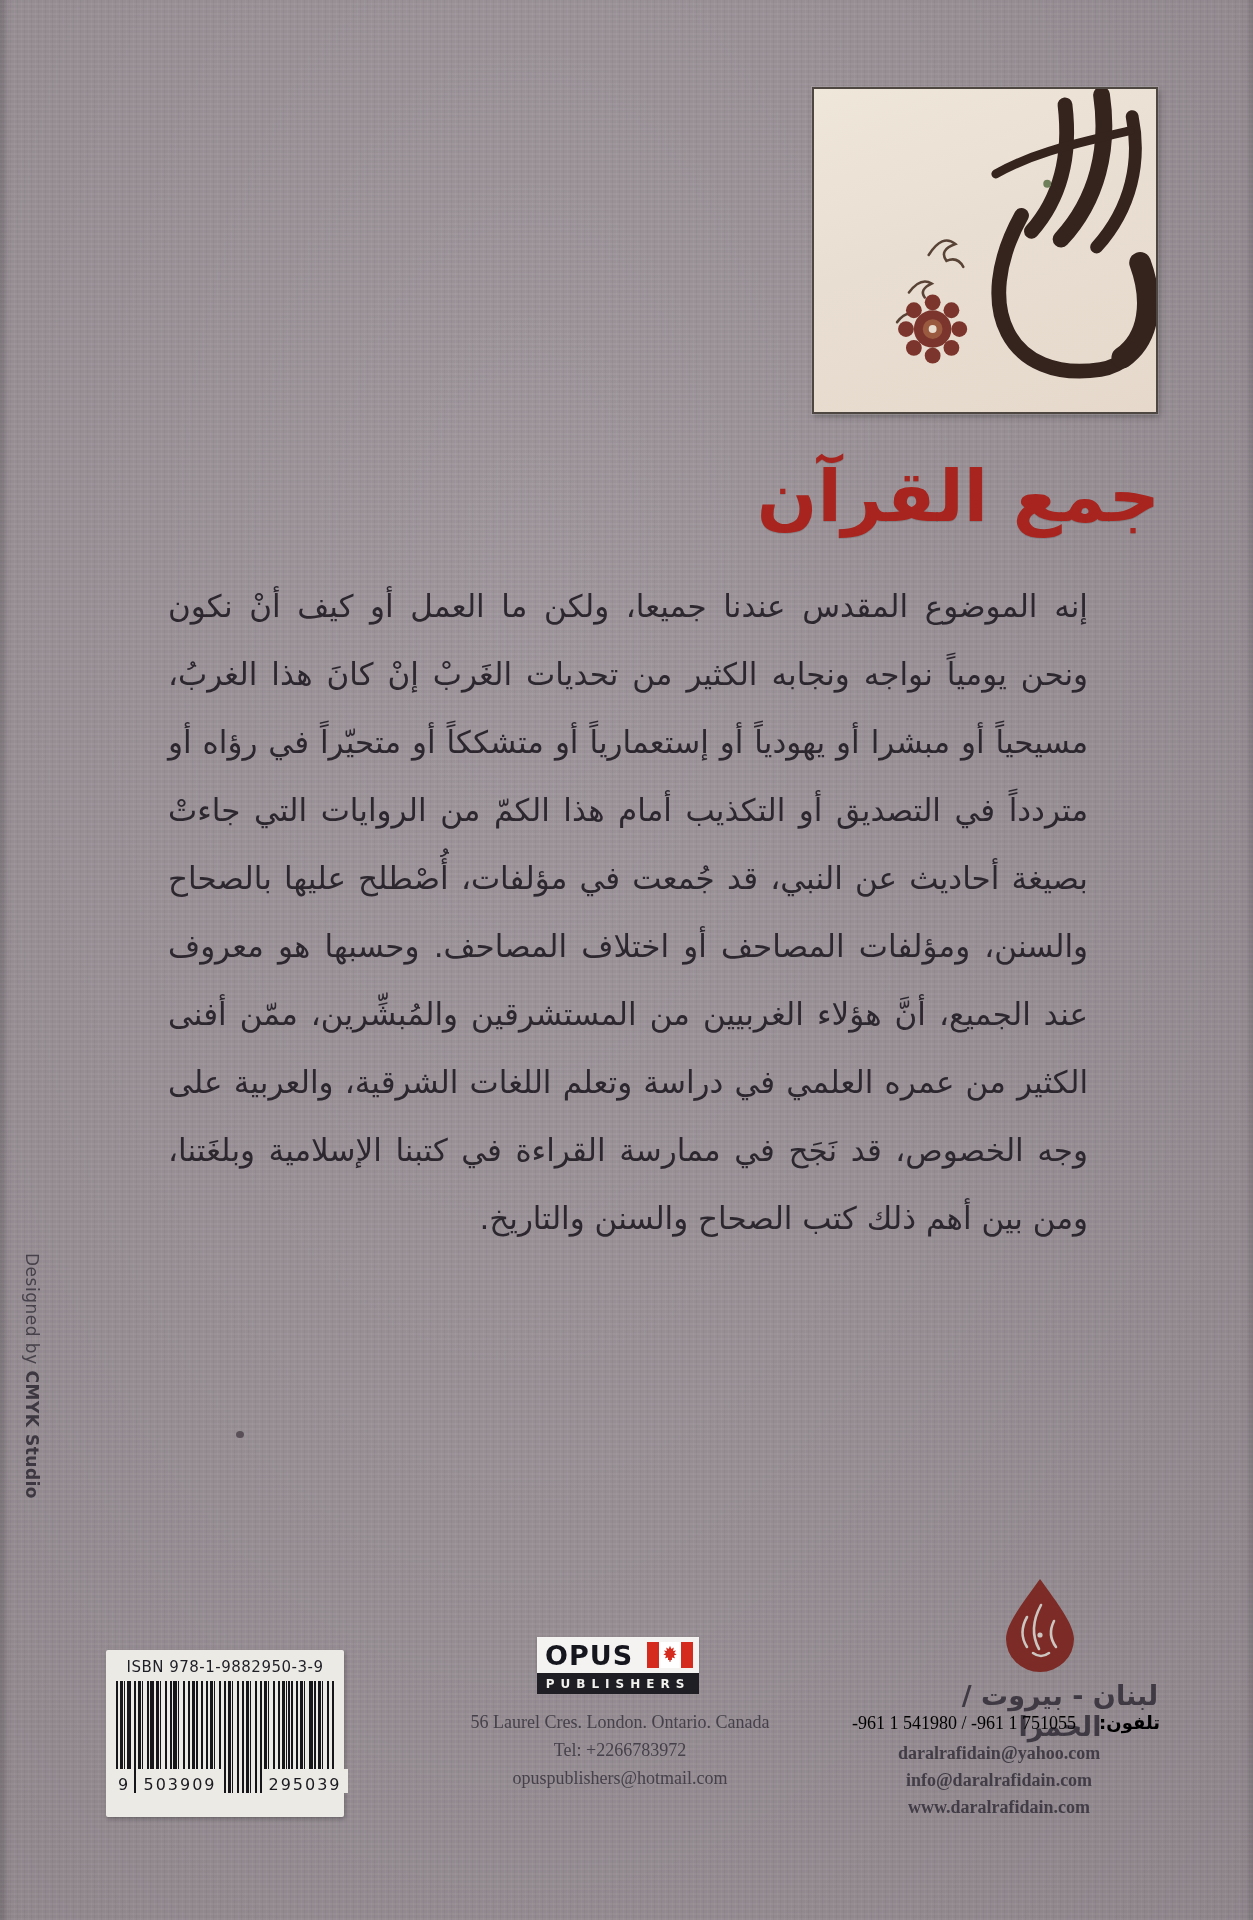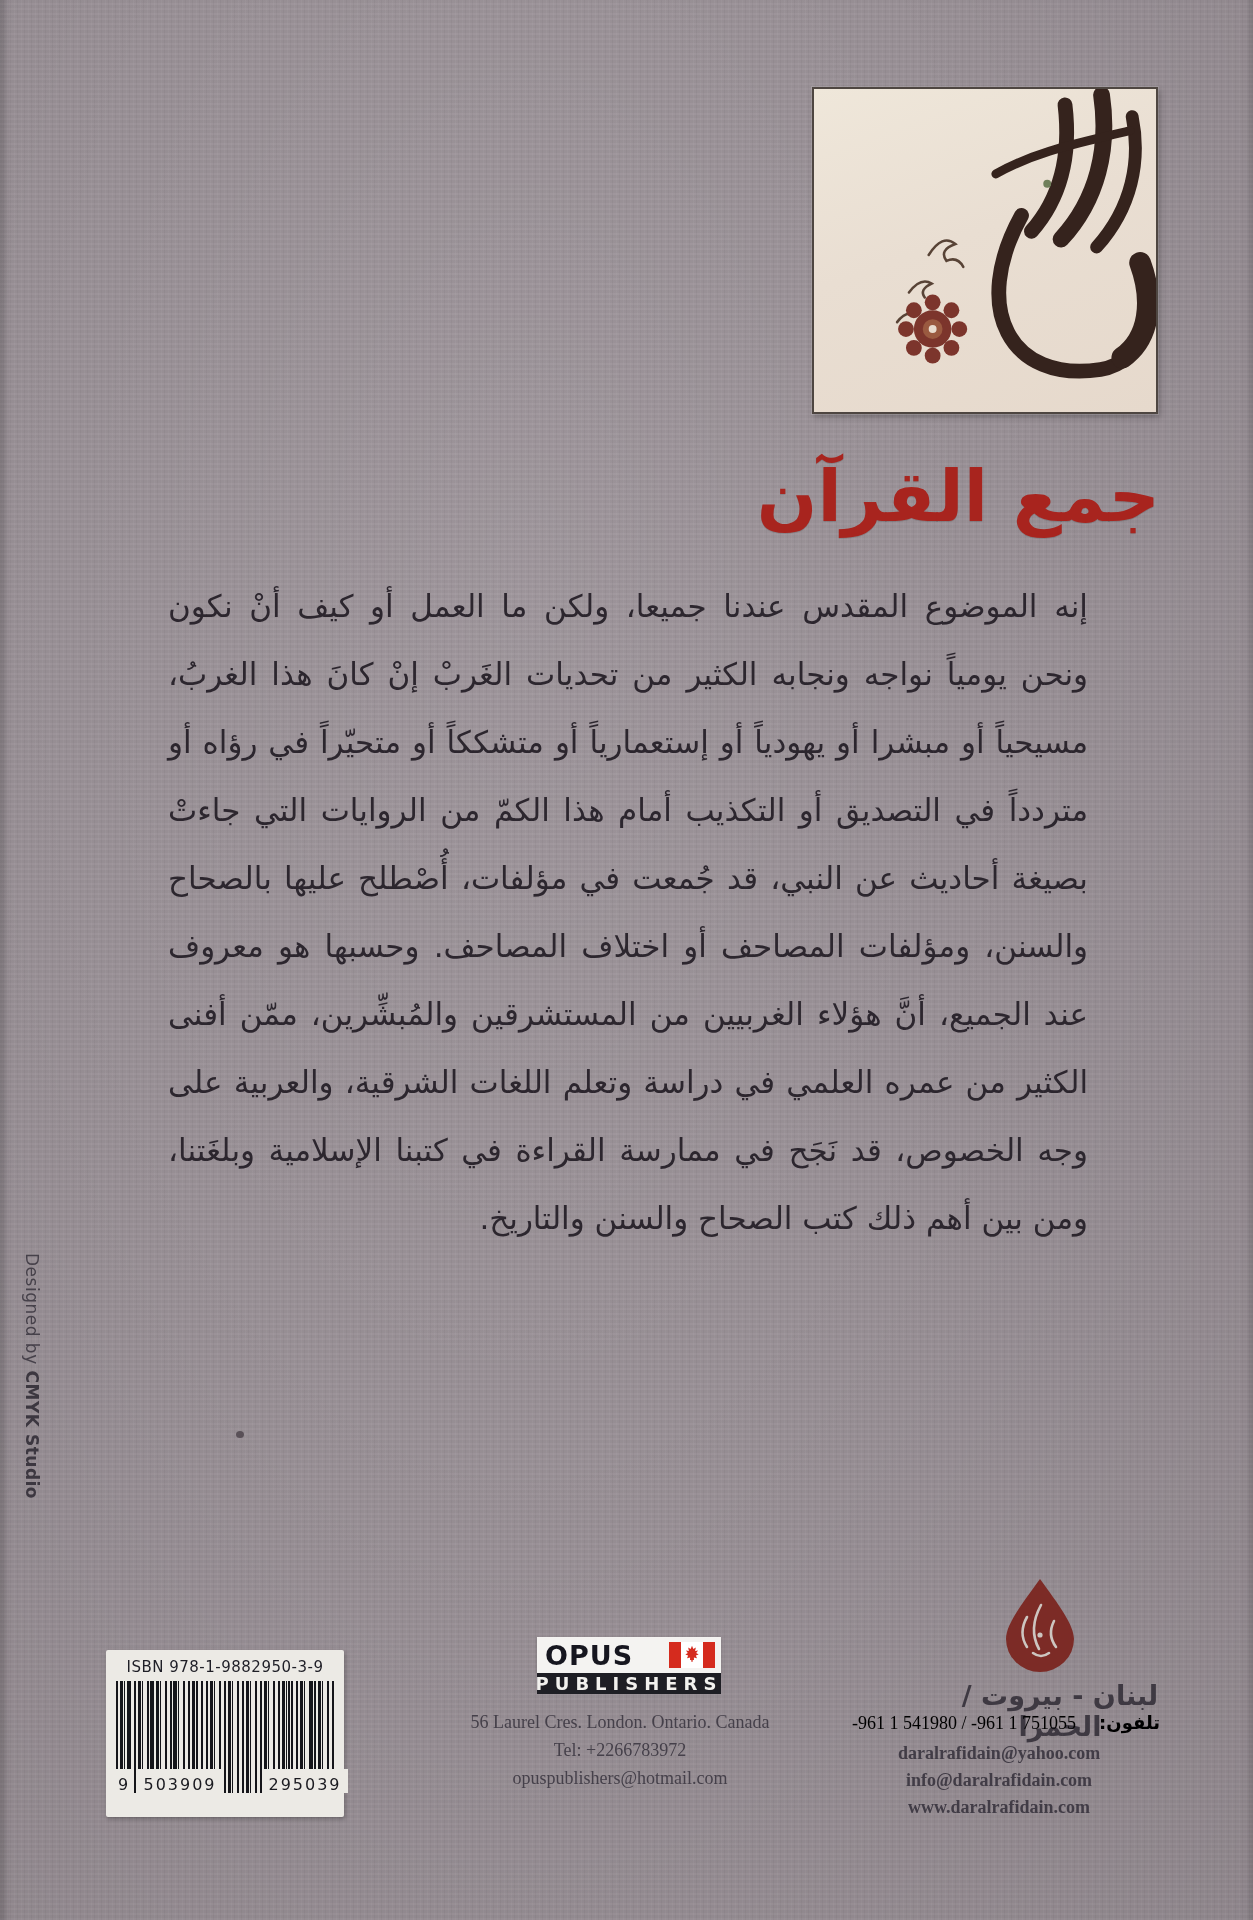--- a/index.html
+++ b/index.html
@@ -73,33 +73,33 @@
   .digit-window{
     position:absolute;bottom:0;height:24px;background:#eceae5;
     display:flex;align-items:flex-end;justify-content:center;
     font-size:16px;color:#1a1a20;letter-spacing:2px;line-height:1;
   }
   .dw-first{left:0;width:16px;}
   .dw-left{left:22px;width:84px;}
   .dw-right{left:118px;width:86px;margin-left:28px;}
 
   
-  .opus{position:absolute;left:537px;top:1637px;width:184px;}
+  .opus{position:absolute;left:537px;top:1637px;width:162px;}
   .opus-top{
     background:#f4f3f1;height:36px;display:flex;align-items:center;justify-content:space-between;
     padding:0 6px 0 8px;box-sizing:border-box;box-shadow:0 1px 2px rgba(0,0,0,.25);
   }
   .opus-word{font-weight:700;font-size:27px;color:#16161f;letter-spacing:1px;line-height:1;}
   .flag{width:46px;height:26px;background:#fff;position:relative;display:flex;}
   .flag .band{width:12px;height:100%;background:#d52b1e;}
   .flag .mid{flex:1;display:flex;align-items:center;justify-content:center;}
   .flag svg{width:20px;height:20px;fill:#d52b1e;}
   .opus-bar{
     background:#1e1e24;height:21px;display:flex;align-items:center;justify-content:center;
-    color:#f2f1ee;font-size:18px;letter-spacing:6px;font-weight:700;
+    color:#f2f1ee;font-size:12px;letter-spacing:6px;font-weight:700;
   }
 
   .addr-col{
     position:absolute;left:388px;top:1708px;width:464px;text-align:center;
     font-family:"Liberation Serif","DejaVu Serif",serif;color:#45404a;
   }
   .addr-col .ln{font-size:18px;line-height:28px;}
 
   
   .rafidain-logo{position:absolute;left:997px;top:1577px;width:86px;height:96px;}

